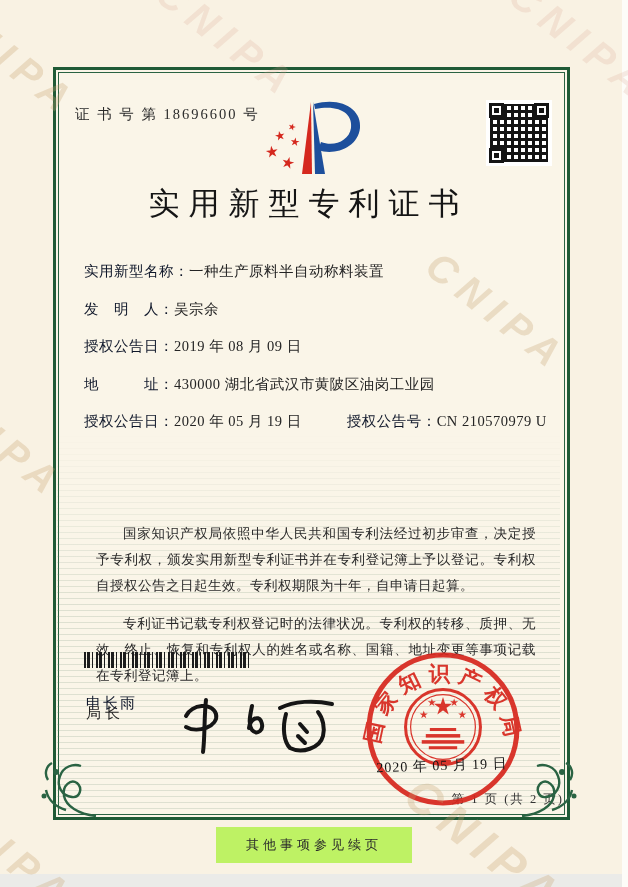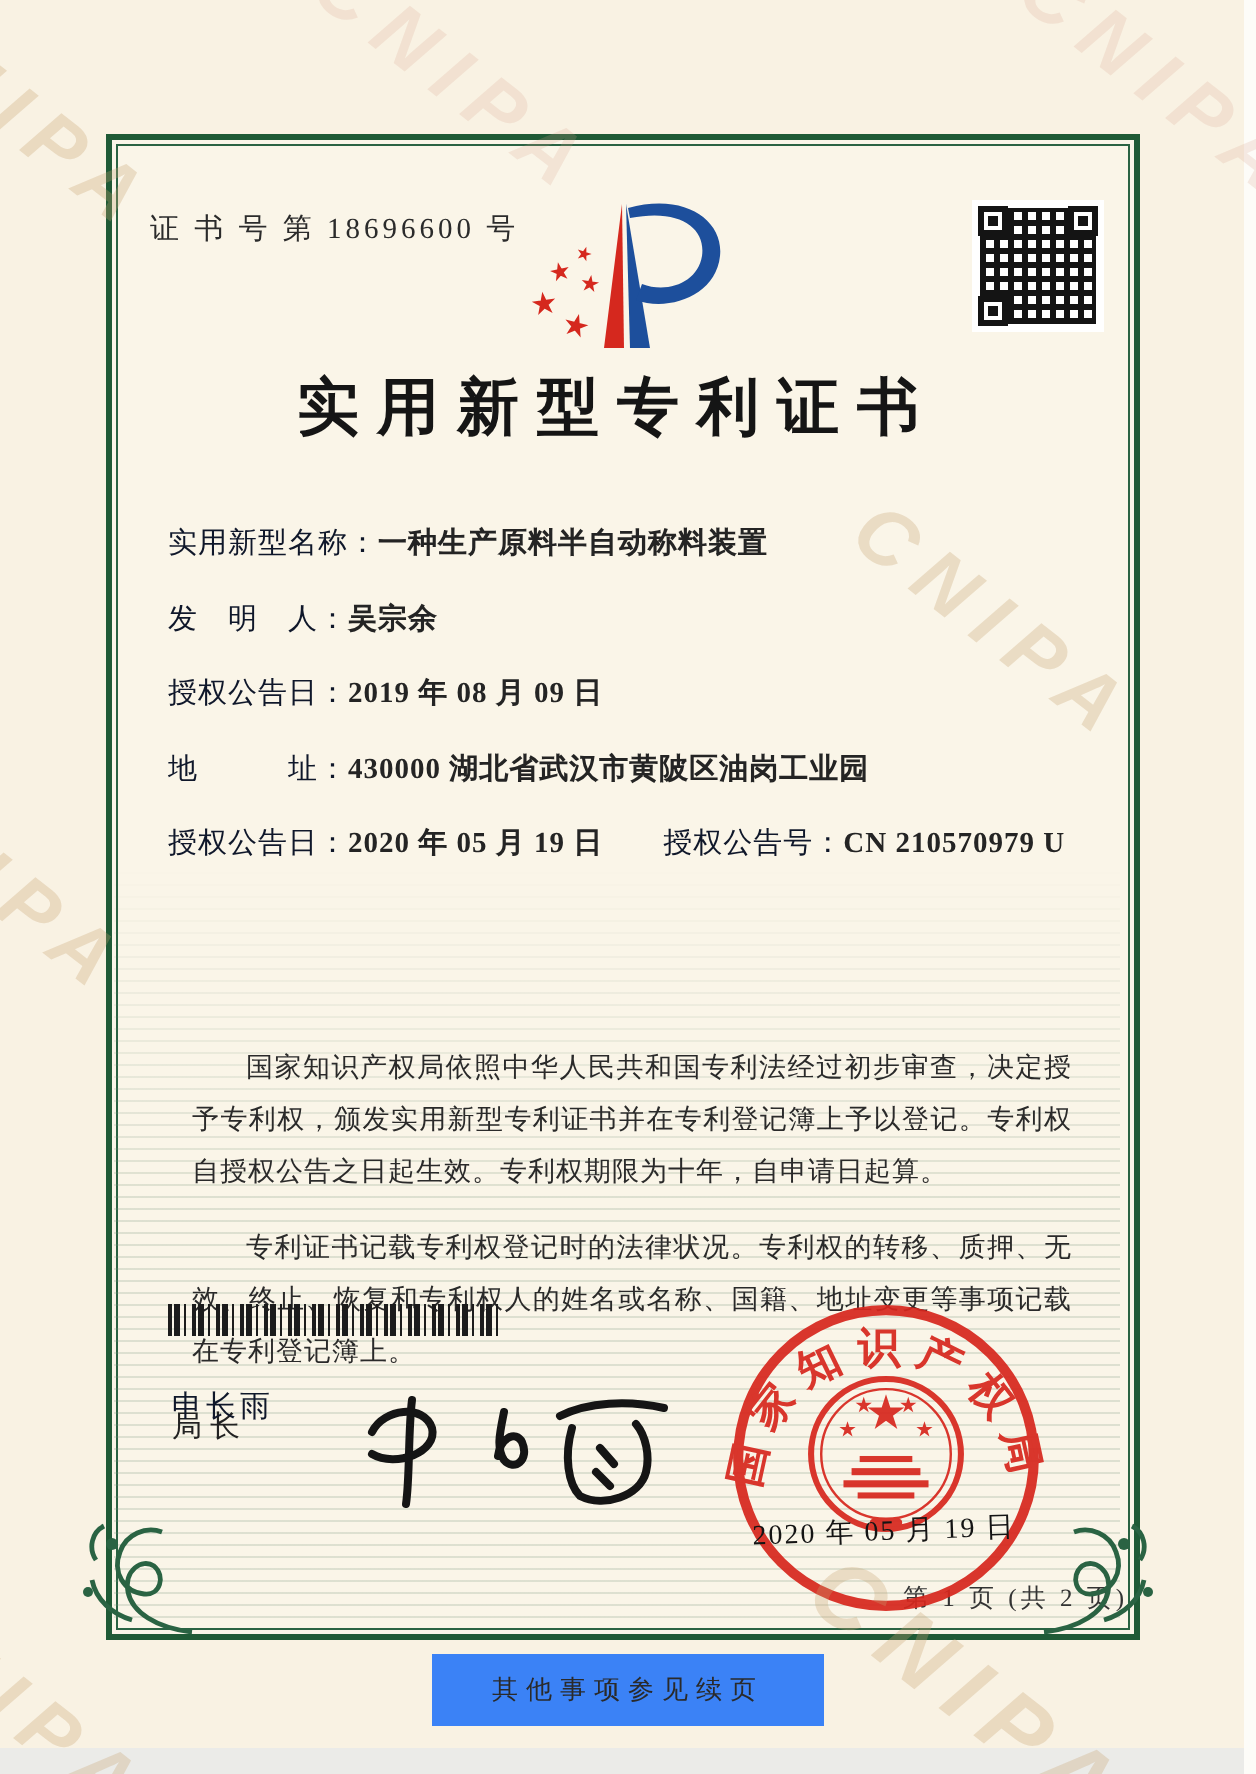--- a/index.html
+++ b/index.html
@@ -25,29 +25,29 @@
   
   .cert-no{left:75px;top:105px;font-size:14.5px;letter-spacing:2px;color:#2b2b2b;}
   .logo{left:250px;top:96px;width:120px;height:86px;}
   .qr{left:486px;top:100px;width:66px;height:66px;background:#fff;z-index:3;}
   .qr-inner{position:absolute;inset:4px;
       background:repeating-linear-gradient(90deg,#141414 0 3px,transparent 3px 7px),
                  repeating-linear-gradient(0deg,#141414 0 3px,transparent 3px 7px);}
   .fp{position:absolute;width:15px;height:15px;border:3px solid #141414;background:#fff;box-sizing:border-box;}
   .fp::after{content:"";position:absolute;inset:2px;background:#141414;}
   .fp.tl{left:-1px;top:-1px}.fp.tr{right:-1px;top:-1px}.fp.bl{left:-1px;bottom:-1px}
-  .title{left:53px;top:183px;width:511px;text-align:center;font-size:31px;font-weight:bold;
+  .title{left:53px;top:183px;width:511px;text-align:center;font-size:31px;font-weight:normal;
          letter-spacing:9px;color:#151515;}
 
   
   .fields{left:84px;top:262px;width:465px;font-size:14.5px;color:#242424;z-index:2;}
   .frow{height:37.6px;white-space:pre;letter-spacing:0.5px;}
   .f-label{color:#0f172a;}
-  .f-value{color:#242424;font-weight:bold;}
-  .grant-pair{margin-left:30px;}
+  .f-value{color:#242424;}
+  .grant-pair{margin-left:45px;}
 
   
   .body-text{left:84px;top:509px;width:464px;font-size:13.5px;line-height:1.92;color:#2a2a2a;
       text-align:justify;letter-spacing:0.5px;z-index:2;}
   .body-text p{margin:12px;text-indent:2em;}
 
   
   .barcode{left:84px;top:652px;width:168px;height:16px;z-index:2;
       background:repeating-linear-gradient(90deg,#1c1c1c 0 2px,transparent 2px 3px,#1c1c1c 3px 6px,
                  transparent 6px 8px,#1c1c1c 8px 9px,transparent 9px 12px);}
@@ -55,21 +55,21 @@
   .signer-name{left:86px;top:694px;font-size:15px;letter-spacing:2px;color:#0f172a;z-index:2;}
   .signature{left:168px;top:686px;width:185px;height:88px;z-index:2;}
 
   
   .seal{left:362px;top:648px;width:162px;height:162px;z-index:20;opacity:0.92;}
   .seal-date{left:356px;top:757px;width:172px;text-align:center;font-size:14px;color:#141414;
       letter-spacing:1px;transform:rotate(-2deg);z-index:21;}
 
   
   .page-ind{left:53px;top:791px;width:511px;text-align:right;font-size:12.5px;letter-spacing:2px;color:#333;z-index:2;}
-  .footer-note{left:50%;transform:translateX(-50%);top:827px;background:#3b82f6;padding:9px 30px;
+  .footer-note{left:50%;transform:translateX(-50%);top:827px;background:#bef264;padding:9px 30px;
       font-size:13px;letter-spacing:4px;color:#2a2a2a;z-index:4;white-space:nowrap;}
   .orn{z-index:3;}
   .bottom-strip{left:0;bottom:0;width:628px;height:13px;background:#ebebe8;z-index:2;}
   .right-edge{right:0;top:0;width:6px;height:887px;background:#fdfcf8;z-index:2;}
 </style>
 </head>
 <body>
 
 <div class="page">
 

